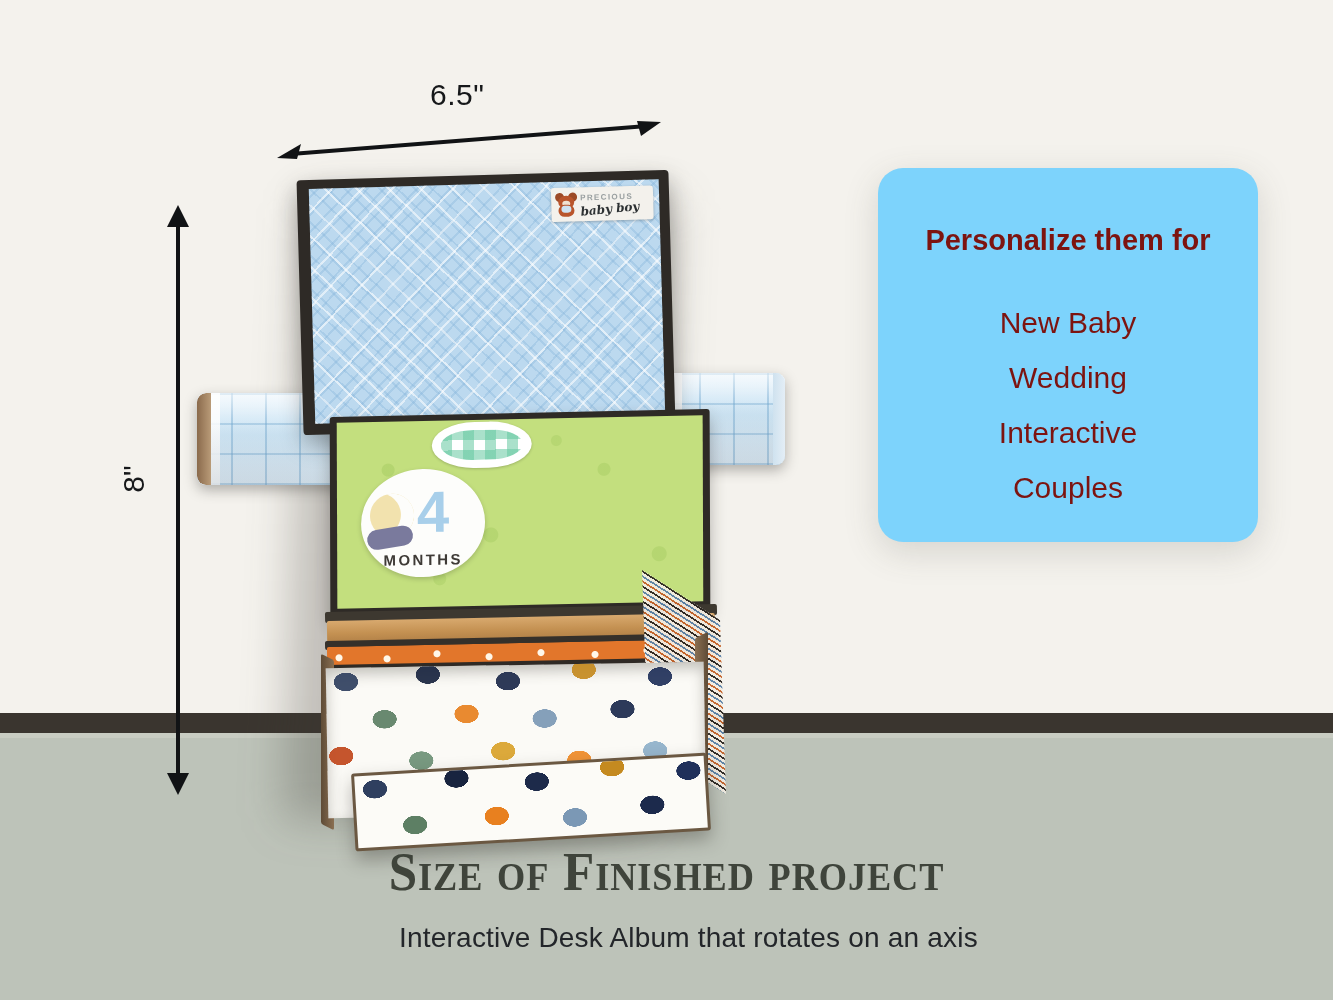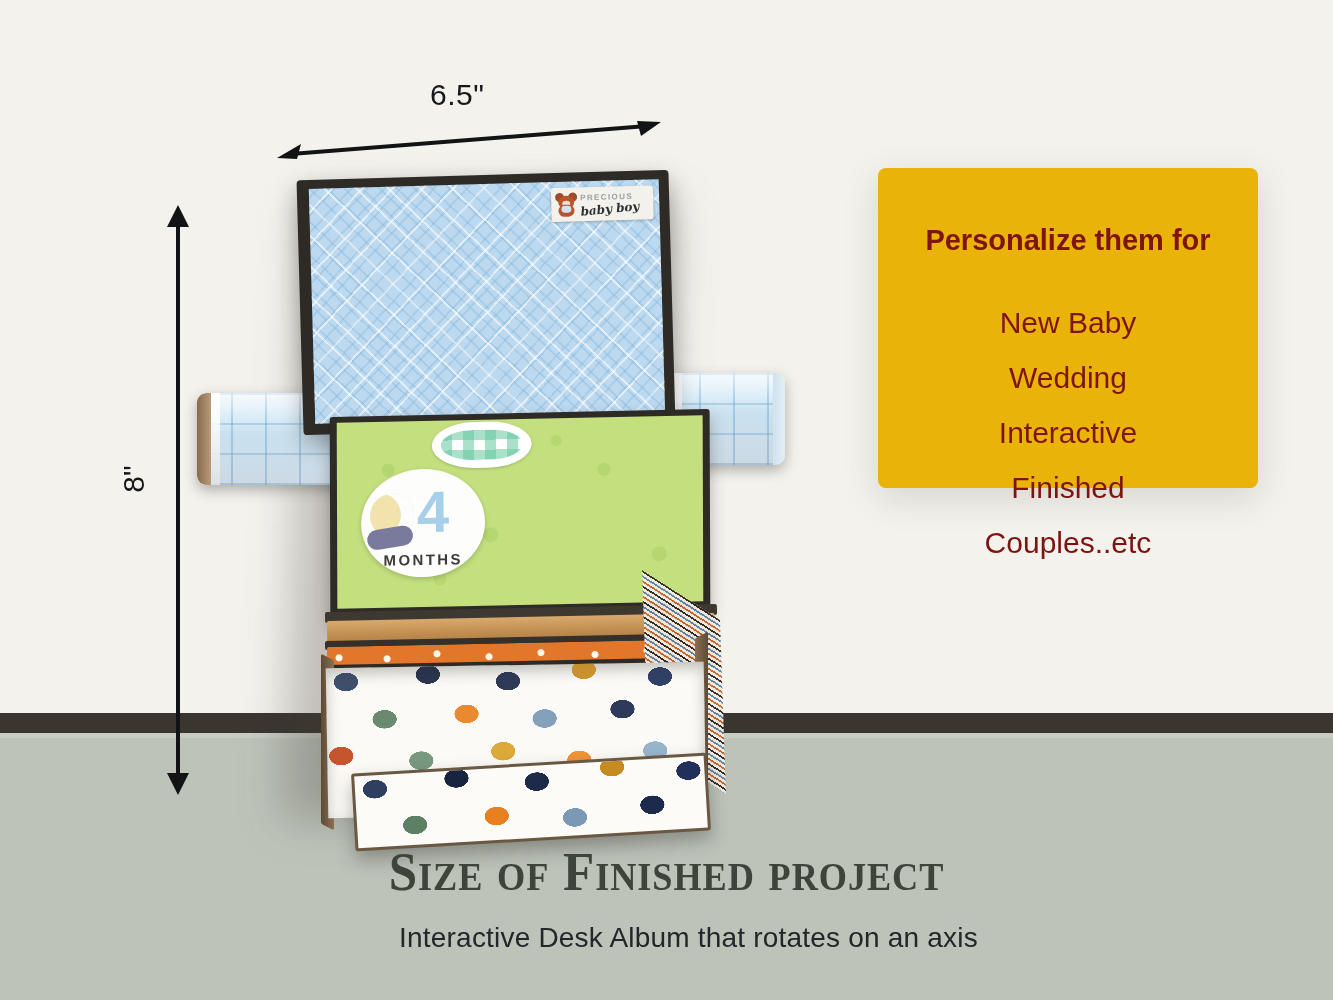--- a/index.html
+++ b/index.html
@@ -211,22 +211,22 @@
     box-shadow:0 9px 18px rgba(45,42,36,.34);
   }
   .drawer-front .dots{opacity:1;}
   .tray-side-l{position:absolute;left:146px;top:492px;width:13px;height:170px;
     background:linear-gradient(to right,#5e4b36,#8a6f52);transform:skewY(26deg);border-radius:2px;}
   .tray-side-r{position:absolute;left:520px;top:470px;width:13px;height:186px;
     background:linear-gradient(to left,#5e4b36,#8a6f52);transform:skewY(-26deg);border-radius:2px;}
 
   
   .card{
-    position:absolute;left:878px;top:168px;width:380px;height:320px;
-    background:#eab308;border-radius:8px;
+    position:absolute;left:878px;top:168px;width:380px;height:374px;
+    background:#7dd3fc;border-radius:25px;
     box-shadow:0 10px 34px rgba(80,76,68,.18);
   }
   .card-title{
     position:absolute;left:0;right:0;top:56px;text-align:center;
     font-size:29px;font-weight:700;color:#7d1410;
     font-family:"Liberation Sans", sans-serif;
   }
   .card-list{position:absolute;left:0;right:0;top:130px;text-align:center;}
   .card-list li{
     list-style:none;font-size:30px;color:#7d1410;margin:0 0 21px 0;
@@ -340,21 +340,20 @@
       <div class="dots"></div>
     </div>
   </div>
 
   <div class="card">
     <div class="card-title">Personalize them for</div>
     <ul class="card-list">
       <li>New Baby</li>
       <li>Wedding</li>
       <li>Interactive</li>
-      <li>Finished</li>
-      <li>Couples..etc</li>
+      <li>Couples</li>
     </ul>
   </div>
 
   <div class="footer-title">Size of Finished project</div>
   <div class="footer-sub">Interactive Desk Album that rotates on an axis</div>
 
 </div>
 
 </body></html>

